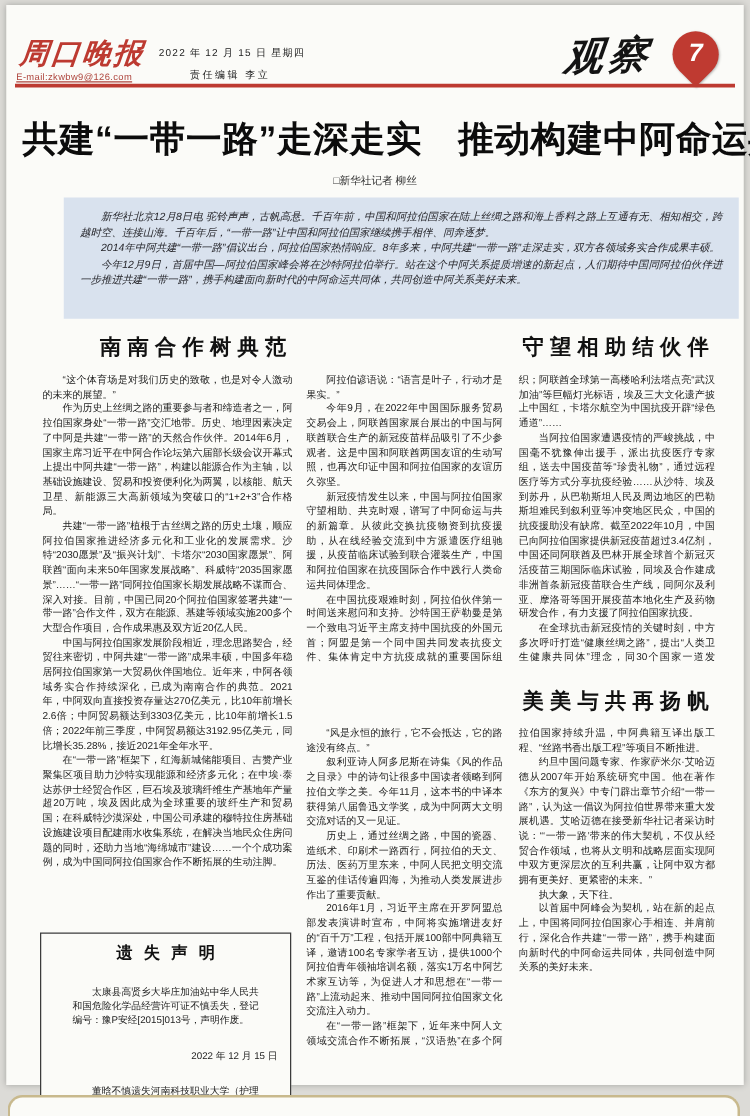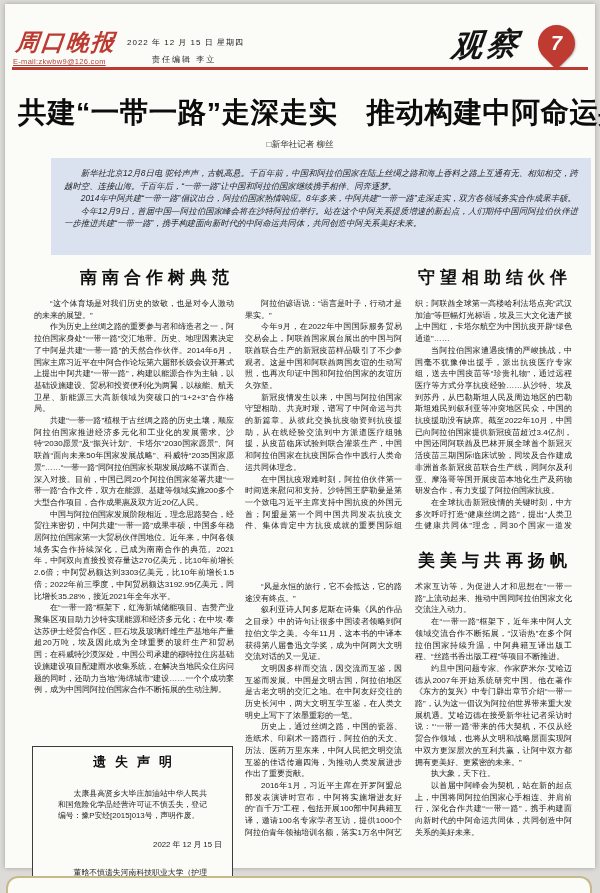--- a/index.html
+++ b/index.html
@@ -129,21 +129,20 @@
       <p>当阿拉伯国家遭遇疫情的严峻挑战，中国毫不犹豫伸出援手，派出抗疫医疗专家组，送去中国疫苗等“珍贵礼物”，通过远程医疗等方式分享抗疫经验……从沙特、埃及到苏丹，从巴勒斯坦人民及周边地区的巴勒斯坦难民到叙利亚等冲突地区民众，中国的抗疫援助没有缺席。截至2022年10月，中国已向阿拉伯国家提供新冠疫苗超过3.4亿剂，中国还同阿联酋及巴林开展全球首个新冠灭活疫苗三期国际临床试验，同埃及合作建成非洲首条新冠疫苗联合生产线，同阿尔及利亚、摩洛哥等国开展疫苗本地化生产及药物研发合作，有力支援了阿拉伯国家抗疫。</p>
       <p>在全球抗击新冠疫情的关键时刻，中方多次呼吁打造“健康丝绸之路”，提出“人类卫生健康共同体”理念，同30个国家一道发起“一带一路”疫苗合作伙伴关系倡议。危机面前，“一带一路”呈现出强大韧性与蓬勃活力，为各国抗击疫情、恢复经济、改善民生注入宝贵力量。</p>
     </div>
 </section>
 
 <section class="art art3">
   <h2>美美与共再扬帆</h2>
   <div class="body two-col">
       <p>“风是永恒的旅行，它不会抵达，它的路途没有终点。”</p>
       <p>叙利亚诗人阿多尼斯在诗集《风的作品之目录》中的诗句让很多中国读者领略到阿拉伯文学之美。今年11月，这本书的中译本获得第八届鲁迅文学奖，成为中阿两大文明交流对话的又一见证。</p>
-      <p>文明因多样而交流，因交流而互鉴，因互鉴而发展。中国是文明古国，阿拉伯地区是古老文明的交汇之地。在中阿友好交往的历史长河中，两大文明互学互鉴，在人类文明史上写下了浓墨重彩的一笔。</p>
       <p>历史上，通过丝绸之路，中国的瓷器、造纸术、印刷术一路西行，阿拉伯的天文、历法、医药万里东来，中阿人民把文明交流互鉴的佳话传遍四海，为推动人类发展进步作出了重要贡献。</p>
       <p>2016年1月，习近平主席在开罗阿盟总部发表演讲时宣布，中阿将实施增进友好的“百千万”工程，包括开展100部中阿典籍互译，邀请100名专家学者互访，提供1000个阿拉伯青年领袖培训名额，落实1万名中阿艺术家互访等，为促进人才和思想在“一带一路”上流动起来、推动中国同阿拉伯国家文化交流注入动力。</p>
       <p>在“一带一路”框架下，近年来中阿人文领域交流合作不断拓展，“汉语热”在多个阿拉伯国家持续升温，中阿典籍互译出版工程、“丝路书香出版工程”等项目不断推进。</p>
       <p>约旦中国问题专家、作家萨米尔·艾哈迈德从2007年开始系统研究中国。他在著作《东方的复兴》中专门辟出章节介绍“一带一路”，认为这一倡议为阿拉伯世界带来重大发展机遇。艾哈迈德在接受新华社记者采访时说：“‘一带一路’带来的伟大契机，不仅从经贸合作领域，也将从文明和战略层面实现阿中双方更深层次的互利共赢，让阿中双方都拥有更美好、更紧密的未来。”</p>
       <p>执大象，天下往。</p>
       <p>以首届中阿峰会为契机，站在新的起点上，中国将同阿拉伯国家心手相连、并肩前行，深化合作共建“一带一路”，携手构建面向新时代的中阿命运共同体，共同创造中阿关系的美好未来。</p>
     </div>
 </section>
 
 <section class="notice">

